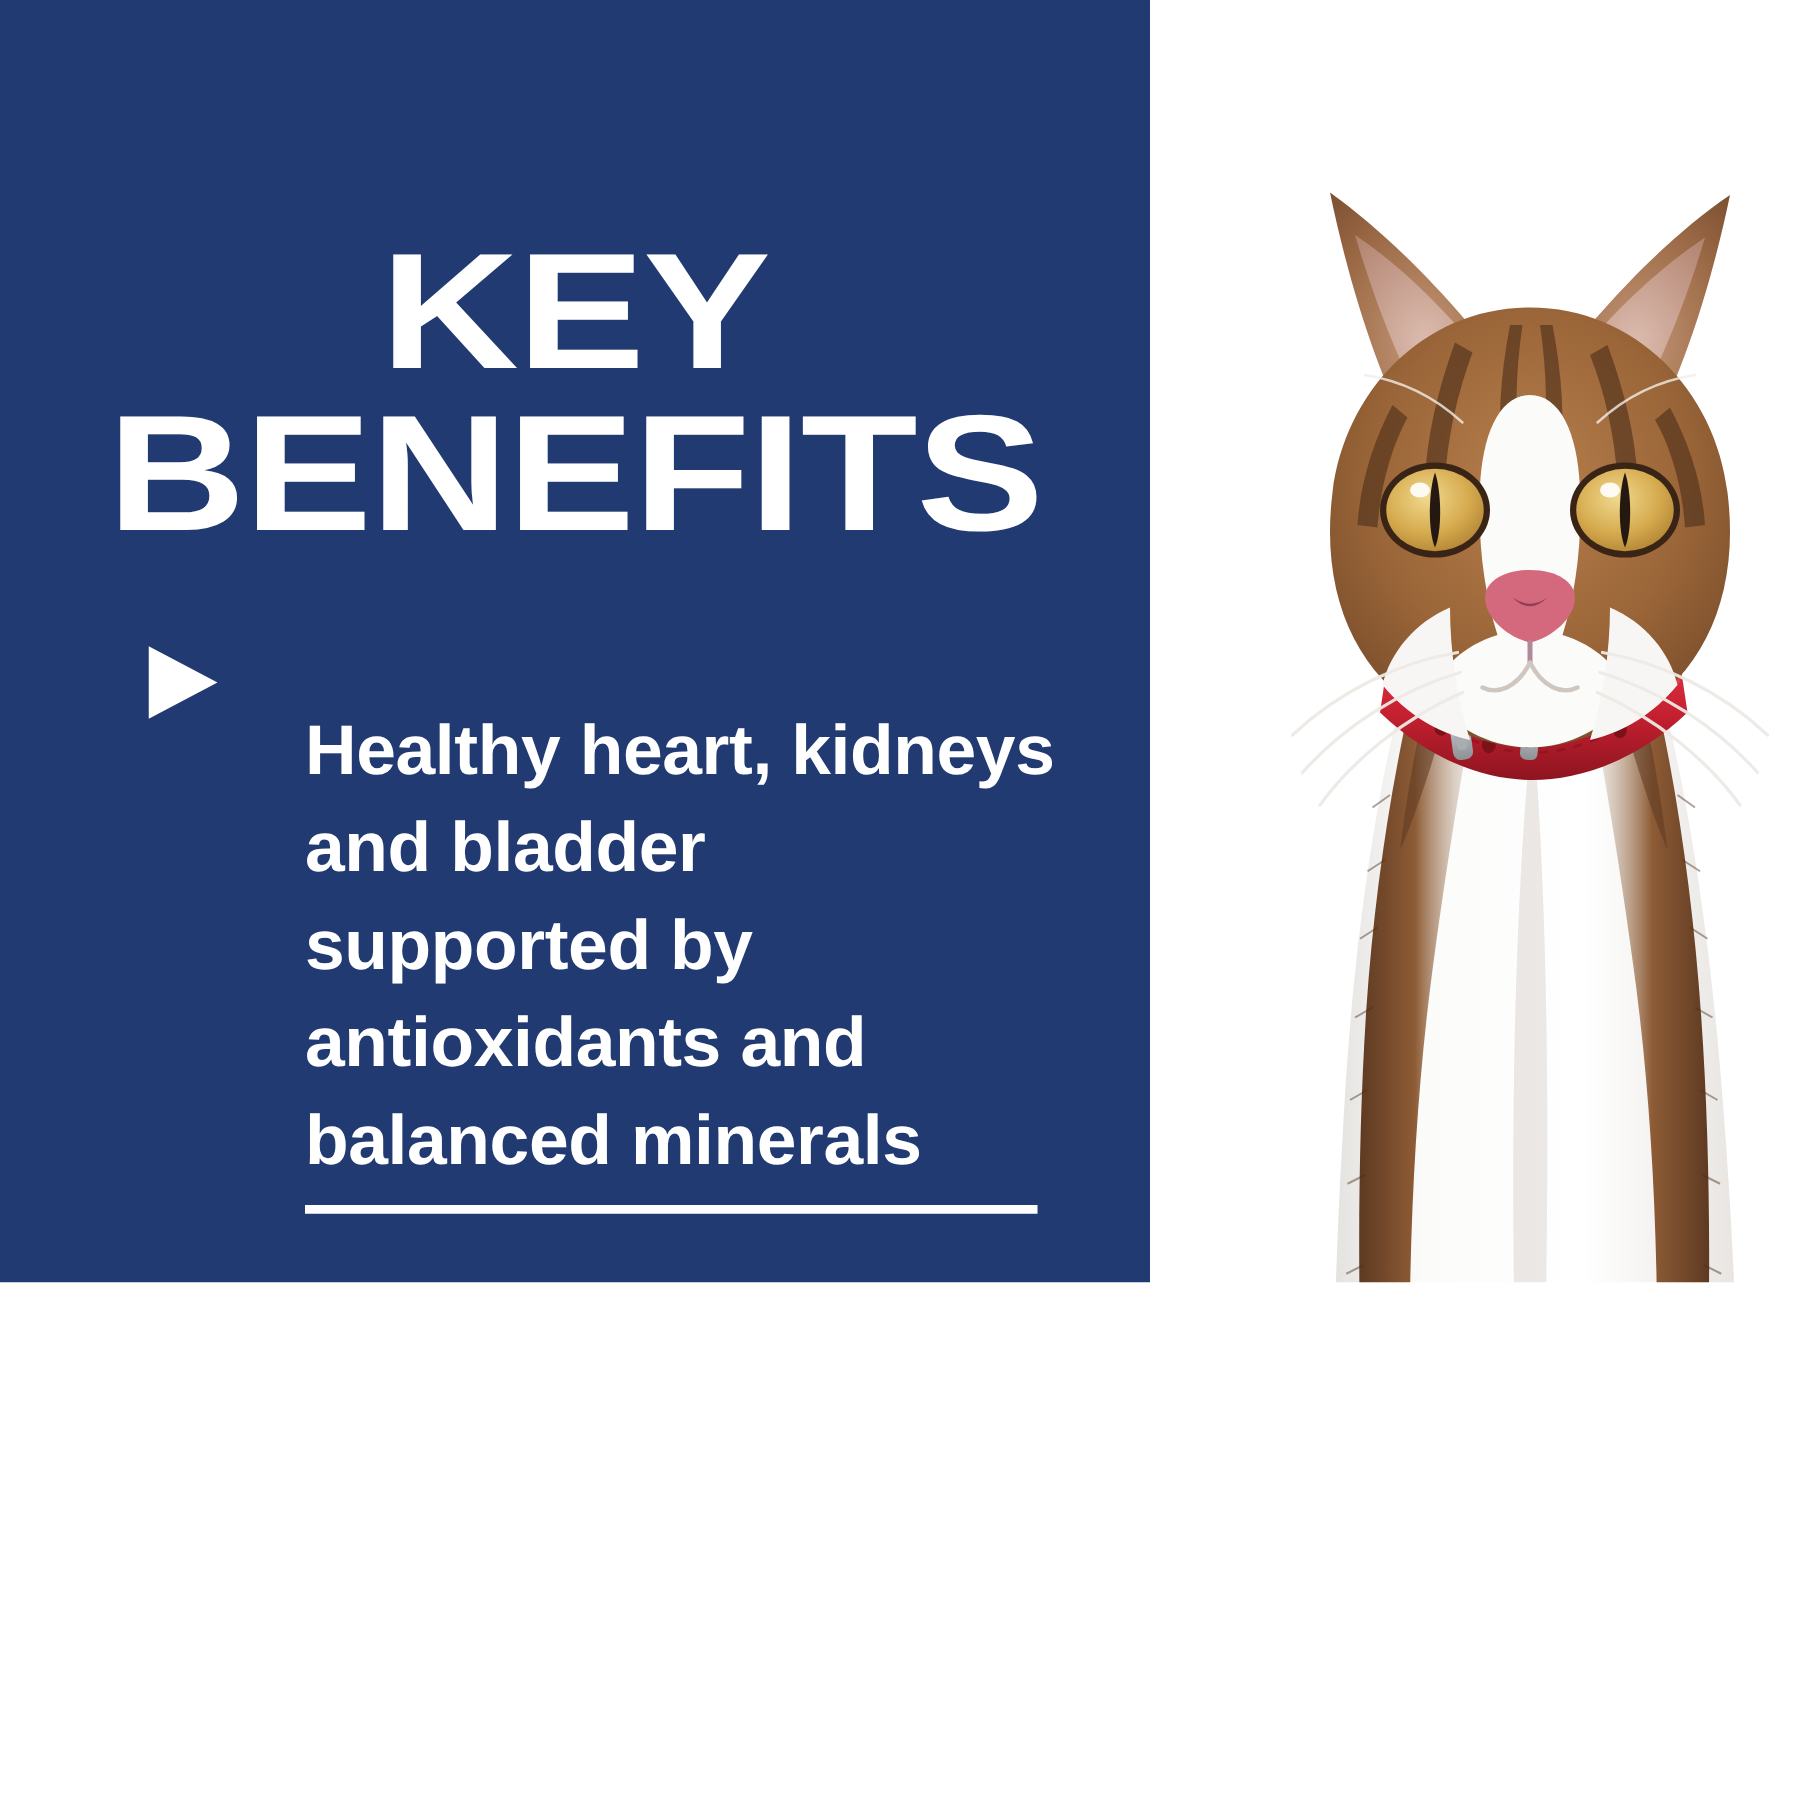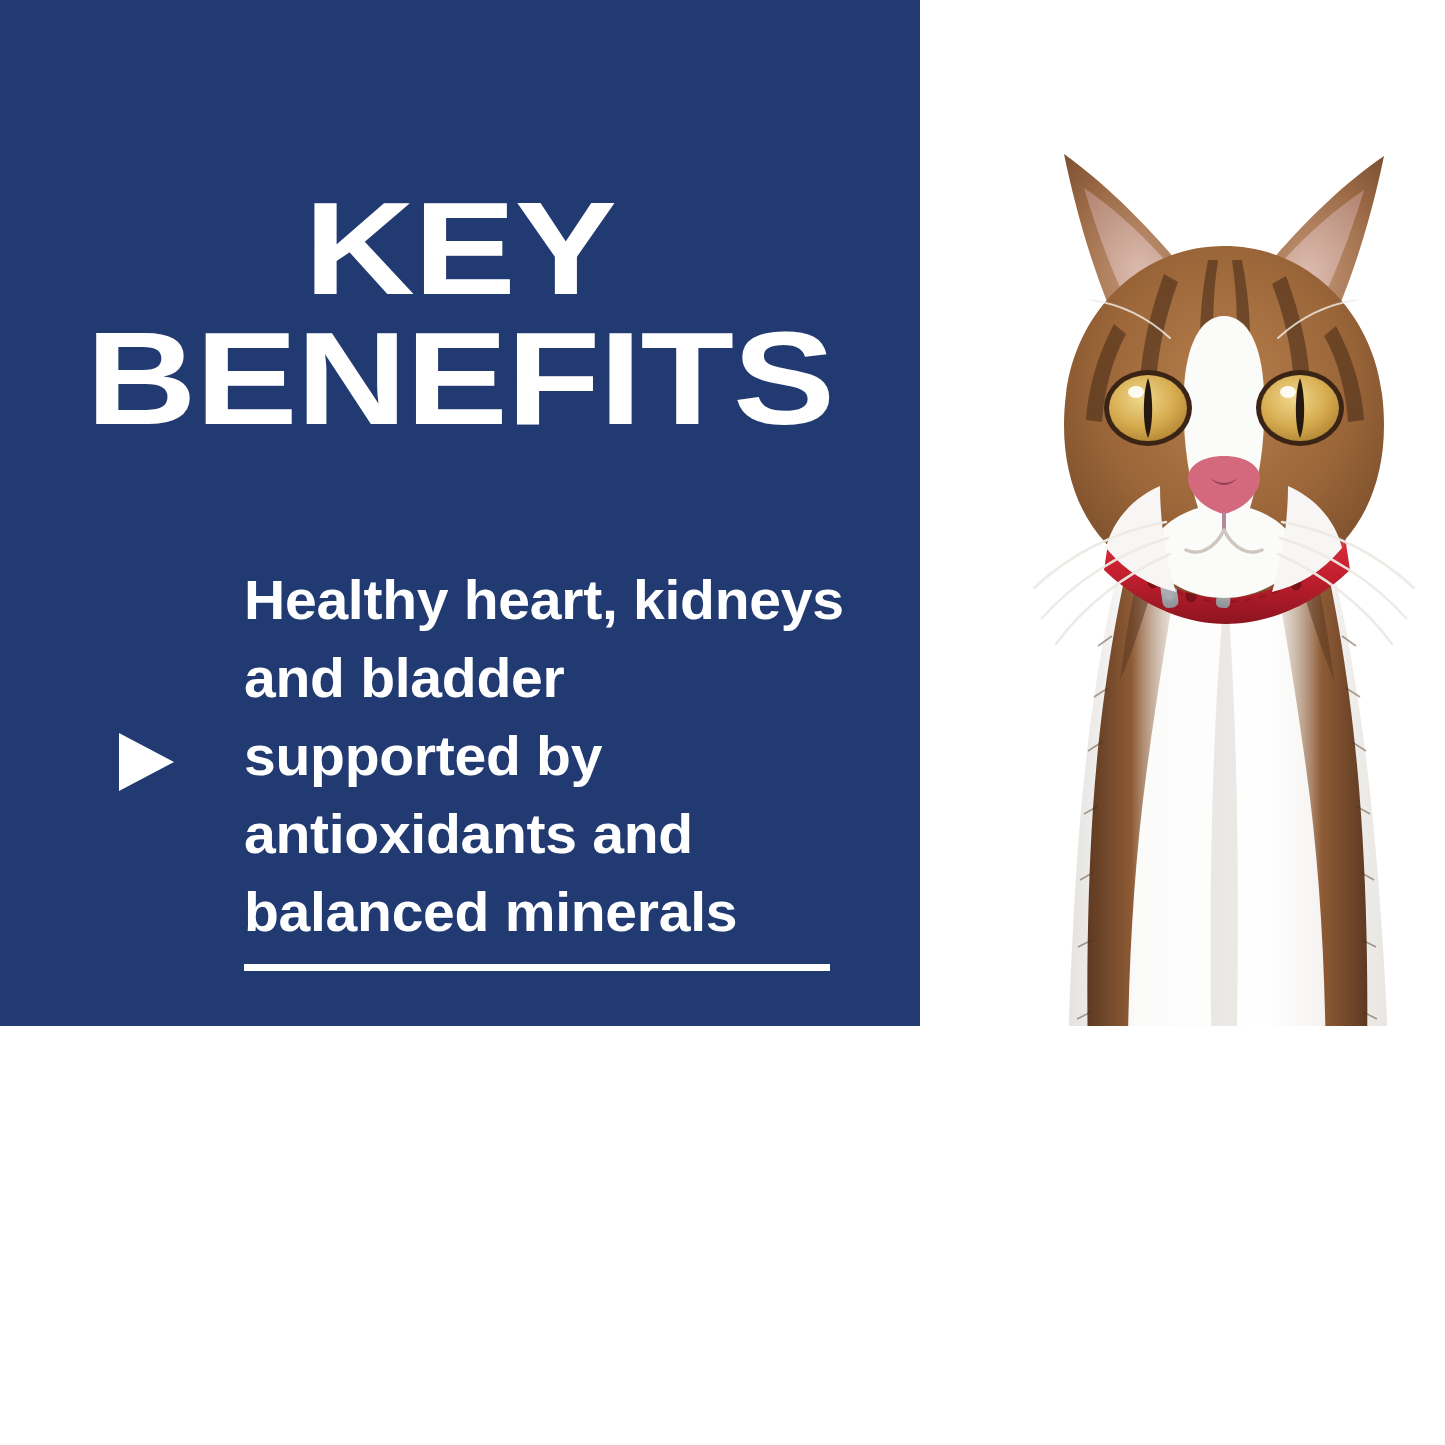--- a/index.html
+++ b/index.html
@@ -45,21 +45,21 @@
   #panel-title .title-line {
     display: block;
   }
 
   .benefit-row {
     position: absolute;
     display: flex;
     align-items: flex-start;
     width: 800px;
   }
-  #benefit-row-0 { left: 119px; top: 505px; align-items: center; }
+  #benefit-row-0 { left: 119px; top: 505px; }
   #benefit-row-1 { left: 119px; top: 1061px; }
 
   .bullet-marker {
     flex: 0 0 auto;
     width: 0;
     height: 0;
     margin-top: 12px;
     margin-right: 70px;
     border-top: 29px solid transparent;
     border-bottom: 29px solid transparent;

